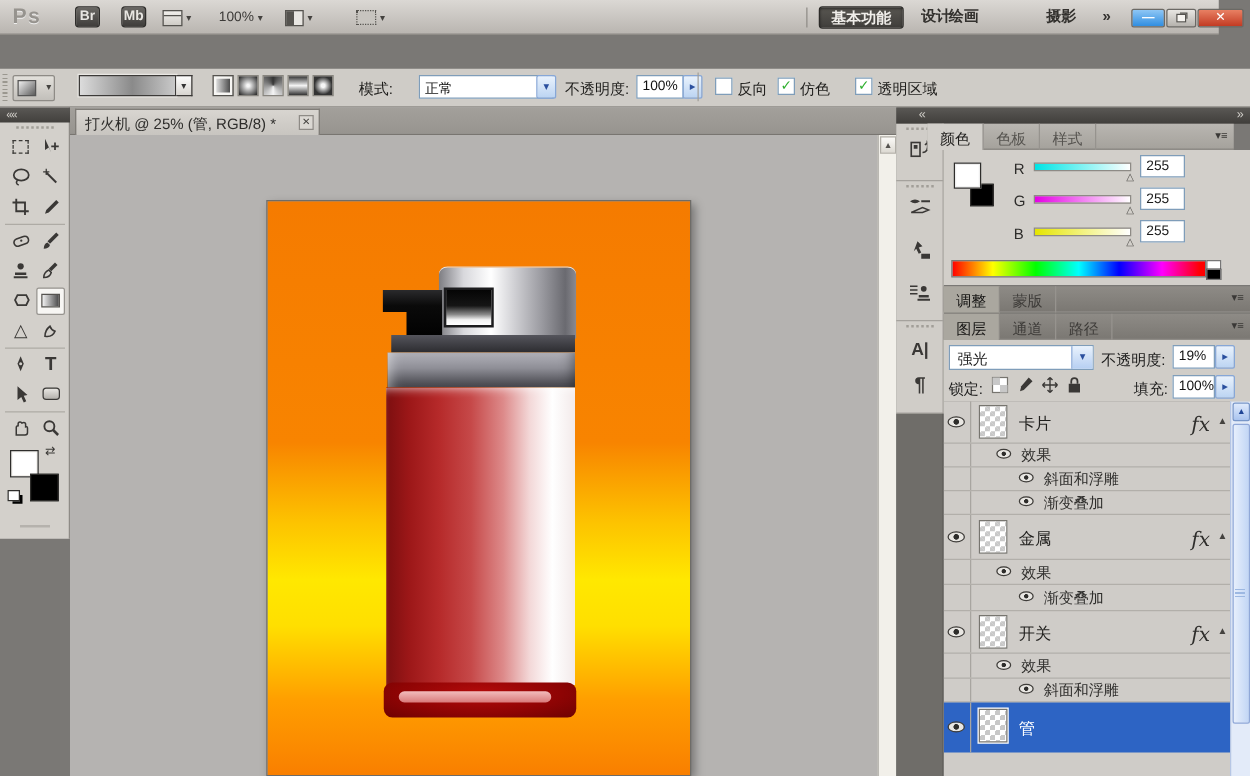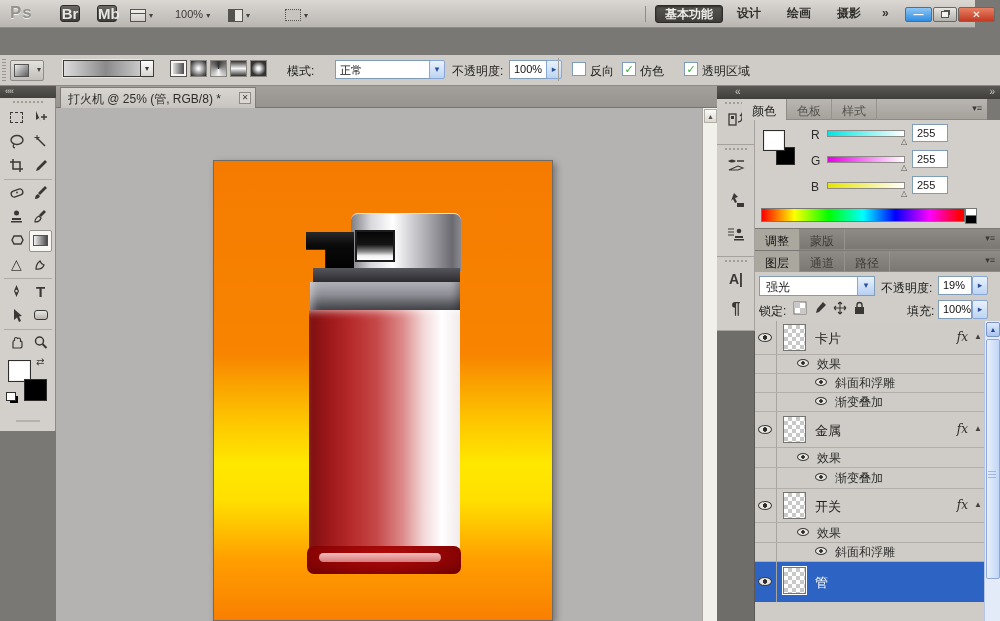--- a/index.html
+++ b/index.html
@@ -7,21 +7,21 @@
   body { font-family:"Liberation Sans","DejaVu Sans",sans-serif; font-size:12px; color:#1a1a1a; }
   .abs { position:absolute; }
   #app { position:relative; width:1000px; height:621px; background:#7a7875; }
 
   
   #titlebar { left:0; top:0; width:975px; height:28px;
     background:linear-gradient(#dbd8d4,#b9b5b0); border-bottom:1px solid #8f8c87; }
   .pslogo { left:10px; top:3px; font-size:17px; font-weight:bold; color:#96938e;
     text-shadow:0 1px 0 #eee; letter-spacing:1px; }
   .appbtn { top:5px; width:20px; height:17px; background:linear-gradient(#6a6864,#3f3d3b);
-    border:1px solid #2e2d2b; border-radius:3px; color:#e8e6e2; font-size:15px; font-weight:bold;
+    border:1px solid #2e2d2b; border-radius:3px; color:#e8e6e2; font-size:11px; font-weight:bold;
     text-align:center; line-height:15px; }
   .tb-ctl { top:6px; height:16px; color:#3c3a38; font-size:11px; line-height:16px; }
   .tb-ico { display:inline-block; vertical-align:middle; }
   .caret { font-size:8px; color:#44423f; margin-left:3px; }
   .wingrid { width:16px; height:13px; border:1px solid #55534f; background:
     linear-gradient(#f2f0ec,#cfccc7); position:relative; }
   .wingrid:before { content:""; position:absolute; left:0; top:3px; width:100%; height:1px; background:#55534f; }
   .panelgrid { width:15px; height:13px; border:1px solid #55534f; background:linear-gradient(90deg,#55534f 45%,#e8e6e2 45%); }
   .screenmode { width:16px; height:12px; border:1px dotted #55534f; background:#c7c4bf; }
   .ws-sep { left:645px; top:6px; width:1px; height:16px; background:#8f8c87; }
@@ -165,21 +165,21 @@
   .lrow .eyecol { position:absolute; left:0; top:0; width:22px; height:100%; border-right:1px solid #a8a5a0; }
   .eye { position:absolute; width:14px; height:9px; border:1px solid #3f3d3a; border-radius:50%;
     background:radial-gradient(circle at 50% 50%, #2e2d2b 0 2px, #e8e6e2 2.5px); }
   .eyecol .eye { left:3px; top:50%; margin-top:-5px; }
   .lthumb { position:absolute; left:28px; top:3px; width:23px; height:27px; border:1px solid #77756f; background:#fff;
     background-image:linear-gradient(45deg,#c8c8c8 25%,transparent 25%,transparent 75%,#c8c8c8 75%),
       linear-gradient(45deg,#c8c8c8 25%,transparent 25%,transparent 75%,#c8c8c8 75%);
     background-size:8px 8px; background-position:0 0,4px 4px; }
   .lname { position:absolute; left:60px; top:50%; margin-top:-8px; font-size:13px; color:#1f1e1c; }
   .lfx { position:absolute; right:32px; top:50%; margin-top:-8px; font-family:"DejaVu Serif",serif; font-style:italic;
-    font-size:12px; color:#2e2d2b; }
+    font-size:16px; color:#2e2d2b; }
   .ltoggle { position:absolute; right:18px; top:50%; margin-top:-6px; font-size:8px; color:#44423f; }
   .fxrow-eye { position:absolute; width:12px; height:8px; border:1px solid #3f3d3a; border-radius:50%;
     background:radial-gradient(circle at 50% 50%, #2e2d2b 0 1.5px, #e8e6e2 2px); top:50%; margin-top:-5px; }
   .fxtext { position:absolute; top:50%; margin-top:-8px; font-size:12px; color:#2e2d2b; }
   .lrow.selected { background:#2d64c4; border-bottom:none; }
   .lrow.selected .lname { color:#fff; }
   .lrow.selected .lthumb { box-shadow:0 0 0 1px #fff; }
   
   .lscroll { position:absolute; right:0; top:0; width:16px; height:100%; background:#e3ebf9; border-left:1px solid #b6c6e4; }
   .lscroll .sarrow { position:absolute; left:1px; top:1px; width:14px; height:15px; border:1px solid #7896c8; border-radius:2px;
@@ -206,21 +206,21 @@
     </div>
     <div class="abs tb-ctl" style="left:228px">
       <span class="tb-ico panelgrid"></span><span class="caret">▾</span>
     </div>
     <div class="abs tb-ctl" style="left:285px">
       <span class="tb-ico screenmode"></span><span class="caret">▾</span>
     </div>
     <div class="abs ws-sep"></div>
     <div class="abs wsbtn active" style="left:655px">基本功能</div>
     <div class="abs wsbtn" style="left:728px">设计</div>
-    <div class="abs wsbtn" style="left:778px">绘画</div>
+    <div class="abs wsbtn" style="left:750px">绘画</div>
     <div class="abs wsbtn" style="left:828px">摄影</div>
     <div class="abs wsbtn" style="left:873px">»</div>
     <div class="abs winbtn" id="btn-min"><span>—</span></div>
     <div class="abs winbtn" id="btn-restore"><span class="restore-ico"></span></div>
     <div class="abs winbtn" id="btn-close"><span>✕</span></div>
   </div>
 
 
   <div class="abs" id="optionsbar">
     <div class="abs grip-v"></div>

